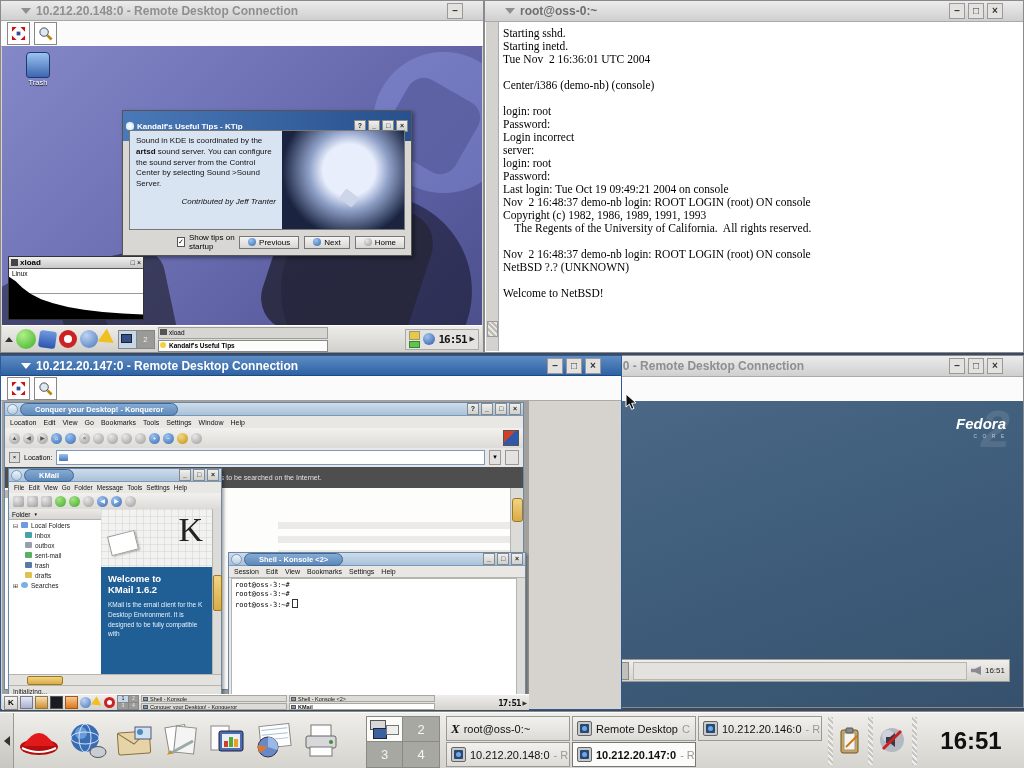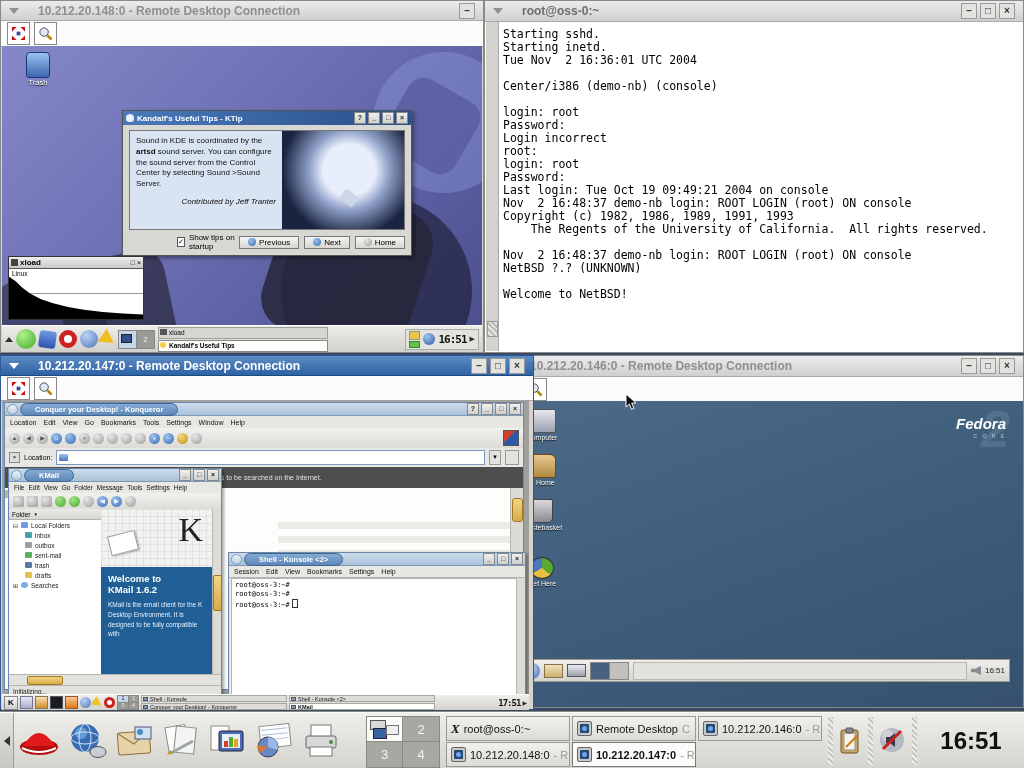--- a/index.html
+++ b/index.html
@@ -3,21 +3,21 @@
 <meta charset="utf-8">
 <style>
   html,body{margin:0;padding:0;}
   body{width:1024px;height:768px;position:relative;overflow:hidden;
        background:#3a4a63;font-family:"Liberation Sans","DejaVu Sans",sans-serif;
        -webkit-font-smoothing:antialiased;}
   .abs{position:absolute;}
   .win{position:absolute;background:#d6d2ce;border:1px solid #8a8a8a;box-sizing:border-box;}
   
   .rdcbar{position:absolute;left:0;top:0;right:0;height:20px;display:flex;align-items:center;
-          padding:0 8px;box-sizing:border-box;font-weight:bold;font-size:12px;gap:19px;}
+          padding:0 20px;box-sizing:border-box;font-weight:bold;font-size:12px;gap:5px;}
   .bar-inactive{background:linear-gradient(#e9e9e9,#cwhite,#cfcfcf);background:linear-gradient(#ececec,#cfcfcf);color:#8f8f8f;border-bottom:1px solid #aaa;}
   .bar-active{background:linear-gradient(#5f8cc4,#2d62a4);color:#fff;border-bottom:1px solid #1d4a80;}
   .chev{width:0;height:0;border-left:5px solid transparent;border-right:5px solid transparent;border-top:6px solid currentColor;}
   .wbtns{margin-left:auto;display:flex;gap:3px;}
   .wbtn{width:14px;height:14px;font-size:10px;line-height:13px;text-align:center;
         background:#e4e2de;border:1px solid #999;color:#333;font-weight:bold;}
   .rdctools{position:absolute;left:0;right:0;height:25px;background:#fbfbfb;border-bottom:1px solid #aaa;
             display:flex;align-items:center;gap:4px;padding-left:6px;}
   .tbtn{width:21px;height:21px;background:#fff;border:1px solid #888;display:flex;align-items:center;justify-content:center;}
   
@@ -27,21 +27,21 @@
          color:#fff;font-weight:bold;font-size:7.5px;padding:0 14px;height:11px;line-height:11px;white-space:nowrap;}
   .kdot{width:9px;height:9px;border-radius:50%;background:linear-gradient(#eef4fa,#b7cde2);border:1px solid #7b99b8;}
   .kbtn{width:10px;height:10px;background:linear-gradient(#f0f0ee,#cfcfcc);border:1px solid #888;
         font-size:7px;line-height:9px;text-align:center;color:#222;font-weight:bold;}
   .kmenu{display:flex;gap:7px;font-size:7px;color:#111;align-items:center;background:#e9e7e4;border-bottom:1px solid #b5b5b0;padding:0 5px;}
   .kmenu span{white-space:nowrap;}
   .kico{width:11px;height:11px;border-radius:50%;background:radial-gradient(circle at 35% 30%,#9cc2ee,#3a6cb4);
         display:inline-block;color:#fff;font-size:6px;line-height:11px;text-align:center;}
   .kico.gray{background:radial-gradient(circle at 35% 30%,#e8e8e8,#9a9a9a);color:#555;}
   .kico.gold{background:radial-gradient(circle at 35% 30%,#f4d87a,#c09020);}
-  .tline{height:13px;white-space:pre;}
+  .tline{height:13px;white-space:pre;font-family:Liberation Serif, serif;}
   .mono{font-family:"DejaVu Sans Mono","Liberation Mono",monospace;}
   .lcd{font-family:"DejaVu Sans Mono",monospace;font-weight:bold;letter-spacing:-1px;color:#111;}
   
   .launch{position:absolute;top:4px;width:46px;height:48px;display:flex;align-items:center;justify-content:center;}
   .tcell{position:absolute;height:25px;background:linear-gradient(#f2f1ee,#dddbd6);border:1px solid #9a9a94;
          box-sizing:border-box;display:flex;align-items:center;gap:4px;padding:0 4px;font-size:11px;color:#111;overflow:hidden;white-space:nowrap;}
   .tcell .sfx{color:#9a9a94;}
   .tcell.active{background:#fbfbfa;border-color:#777;font-weight:bold;}
   .krdc-ico{width:13px;height:13px;background:#c9c9c9;border:1px solid #666;border-radius:2px;position:relative;flex:0 0 auto;}
   .krdc-ico:before{content:"";position:absolute;left:2px;top:2px;right:2px;bottom:2px;background:#274a74;border-radius:1px;}
@@ -95,21 +95,21 @@
     <div class="gear" style="left:270px;top:150px;width:150px;height:150px;transform:rotate(18deg);"></div>
     <div class="gear" style="left:60px;top:210px;width:110px;height:110px;transform:rotate(-12deg);opacity:.7;"></div>
     <div class="gear" style="left:390px;top:40px;width:80px;height:80px;transform:rotate(30deg);background:#585c9e;opacity:.8;"></div>
 
     <div class="abs" style="left:14px;top:6px;width:44px;text-align:center;">
       <div style="width:22px;height:24px;margin:0 auto;background:linear-gradient(#9cc2f0,#3c66b0);border-radius:4px 4px 3px 3px;border:1px solid #1c3a70;"></div>
       <div style="font-size:7.5px;color:#fff;text-shadow:0 1px 1px #000;">Trash</div>
     </div>
 
     <div class="abs" style="left:120px;top:64px;width:288px;height:144px;background:#d9d7d3;border:1px solid #555;box-shadow:2px 2px 4px rgba(0,0,0,.4);">
-      <div style="height:14px;background:linear-gradient(90deg,#4a79b8,#27508c);display:flex;align-items:center;padding:0 3px;gap:3px;">
+      <div style="height:14px;background:linear-gradient(90deg,#4a79b8,#27508c);display:flex;align-items:center;padding:8px 3px;gap:3px;">
         <span style="width:8px;height:8px;border-radius:50% 50% 40% 40%;background:radial-gradient(#fff,#cfe0f4);"></span>
         <span style="color:#fff;font-weight:bold;font-size:8px;white-space:nowrap;">Kandalf's Useful Tips - KTip</span>
         <span style="margin-left:auto;display:flex;gap:2px;">
           <span class="kbtn">?</span>
           <span class="kbtn">_</span>
           <span class="kbtn">□</span>
           <span class="kbtn">×</span>
         </span>
       </div>
       <div class="abs" style="left:6px;top:19px;right:6px;height:98px;border:1px solid #777;background:#0e1830;display:flex;">
@@ -205,21 +205,21 @@
 
   <div class="tline">Starting sshd.</div>
       <div class="tline">Starting inetd.</div>
       <div class="tline">Tue Nov  2 16:36:01 UTC 2004</div>
       <div class="tline"></div>
       <div class="tline">Center/i386 (demo-nb) (console)</div>
       <div class="tline"></div>
       <div class="tline">login: root</div>
       <div class="tline">Password:</div>
       <div class="tline">Login incorrect</div>
-      <div class="tline">root:</div>
+      <div class="tline">server:</div>
       <div class="tline">login: root</div>
       <div class="tline">Password:</div>
       <div class="tline">Last login: Tue Oct 19 09:49:21 2004 on console</div>
       <div class="tline">Nov  2 16:48:37 demo-nb login: ROOT LOGIN (root) ON console</div>
       <div class="tline">Copyright (c) 1982, 1986, 1989, 1991, 1993</div>
       <div class="tline">    The Regents of the University of California.  All rights reserved.</div>
       <div class="tline"></div>
       <div class="tline">Nov  2 16:48:37 demo-nb login: ROOT LOGIN (root) ON console</div>
       <div class="tline">NetBSD ?.? (UNKNOWN)</div>
       <div class="tline"></div>
@@ -280,21 +280,21 @@
         <span style="width:18px;height:16px;background:#47617e;"></span>
         <span style="width:18px;height:16px;background:#c2c0bb;border-left:1px solid #888;"></span>
       </span>
       <span style="flex:1;height:16px;border:1px solid #b8b6b0;background:#e4e2de;"></span>
       <span style="width:10px;height:9px;background:#8a8a92;clip-path:polygon(0 30%,40% 30%,100% 0,100% 100%,40% 70%,0 70%);"></span>
       <span style="font-size:8px;color:#222;">16:51</span>
     </div>
   </div>
 </div>
 
-<div class="win" style="left:0;top:355px;width:534px;height:355px;border-color:#2d5license, #2d5a94;border-color:#2d5a94;text-decoration:underline;">
+<div class="win" style="left:0;top:355px;width:622px;height:355px;border-color:#2d5license, #2d5a94;border-color:#2d5a94;text-decoration:underline;">
   <div class="rdcbar bar-active">
     <span class="chev"></span>
     <span>10.212.20.147:0 - Remote Desktop Connection</span>
     <span class="wbtns">
       <span class="wbtn">–</span>
       <span class="wbtn">□</span>
       <span class="wbtn">×</span>
     </span>
   </div>
   <div class="rdctools" style="top:20px;height:24px;">

